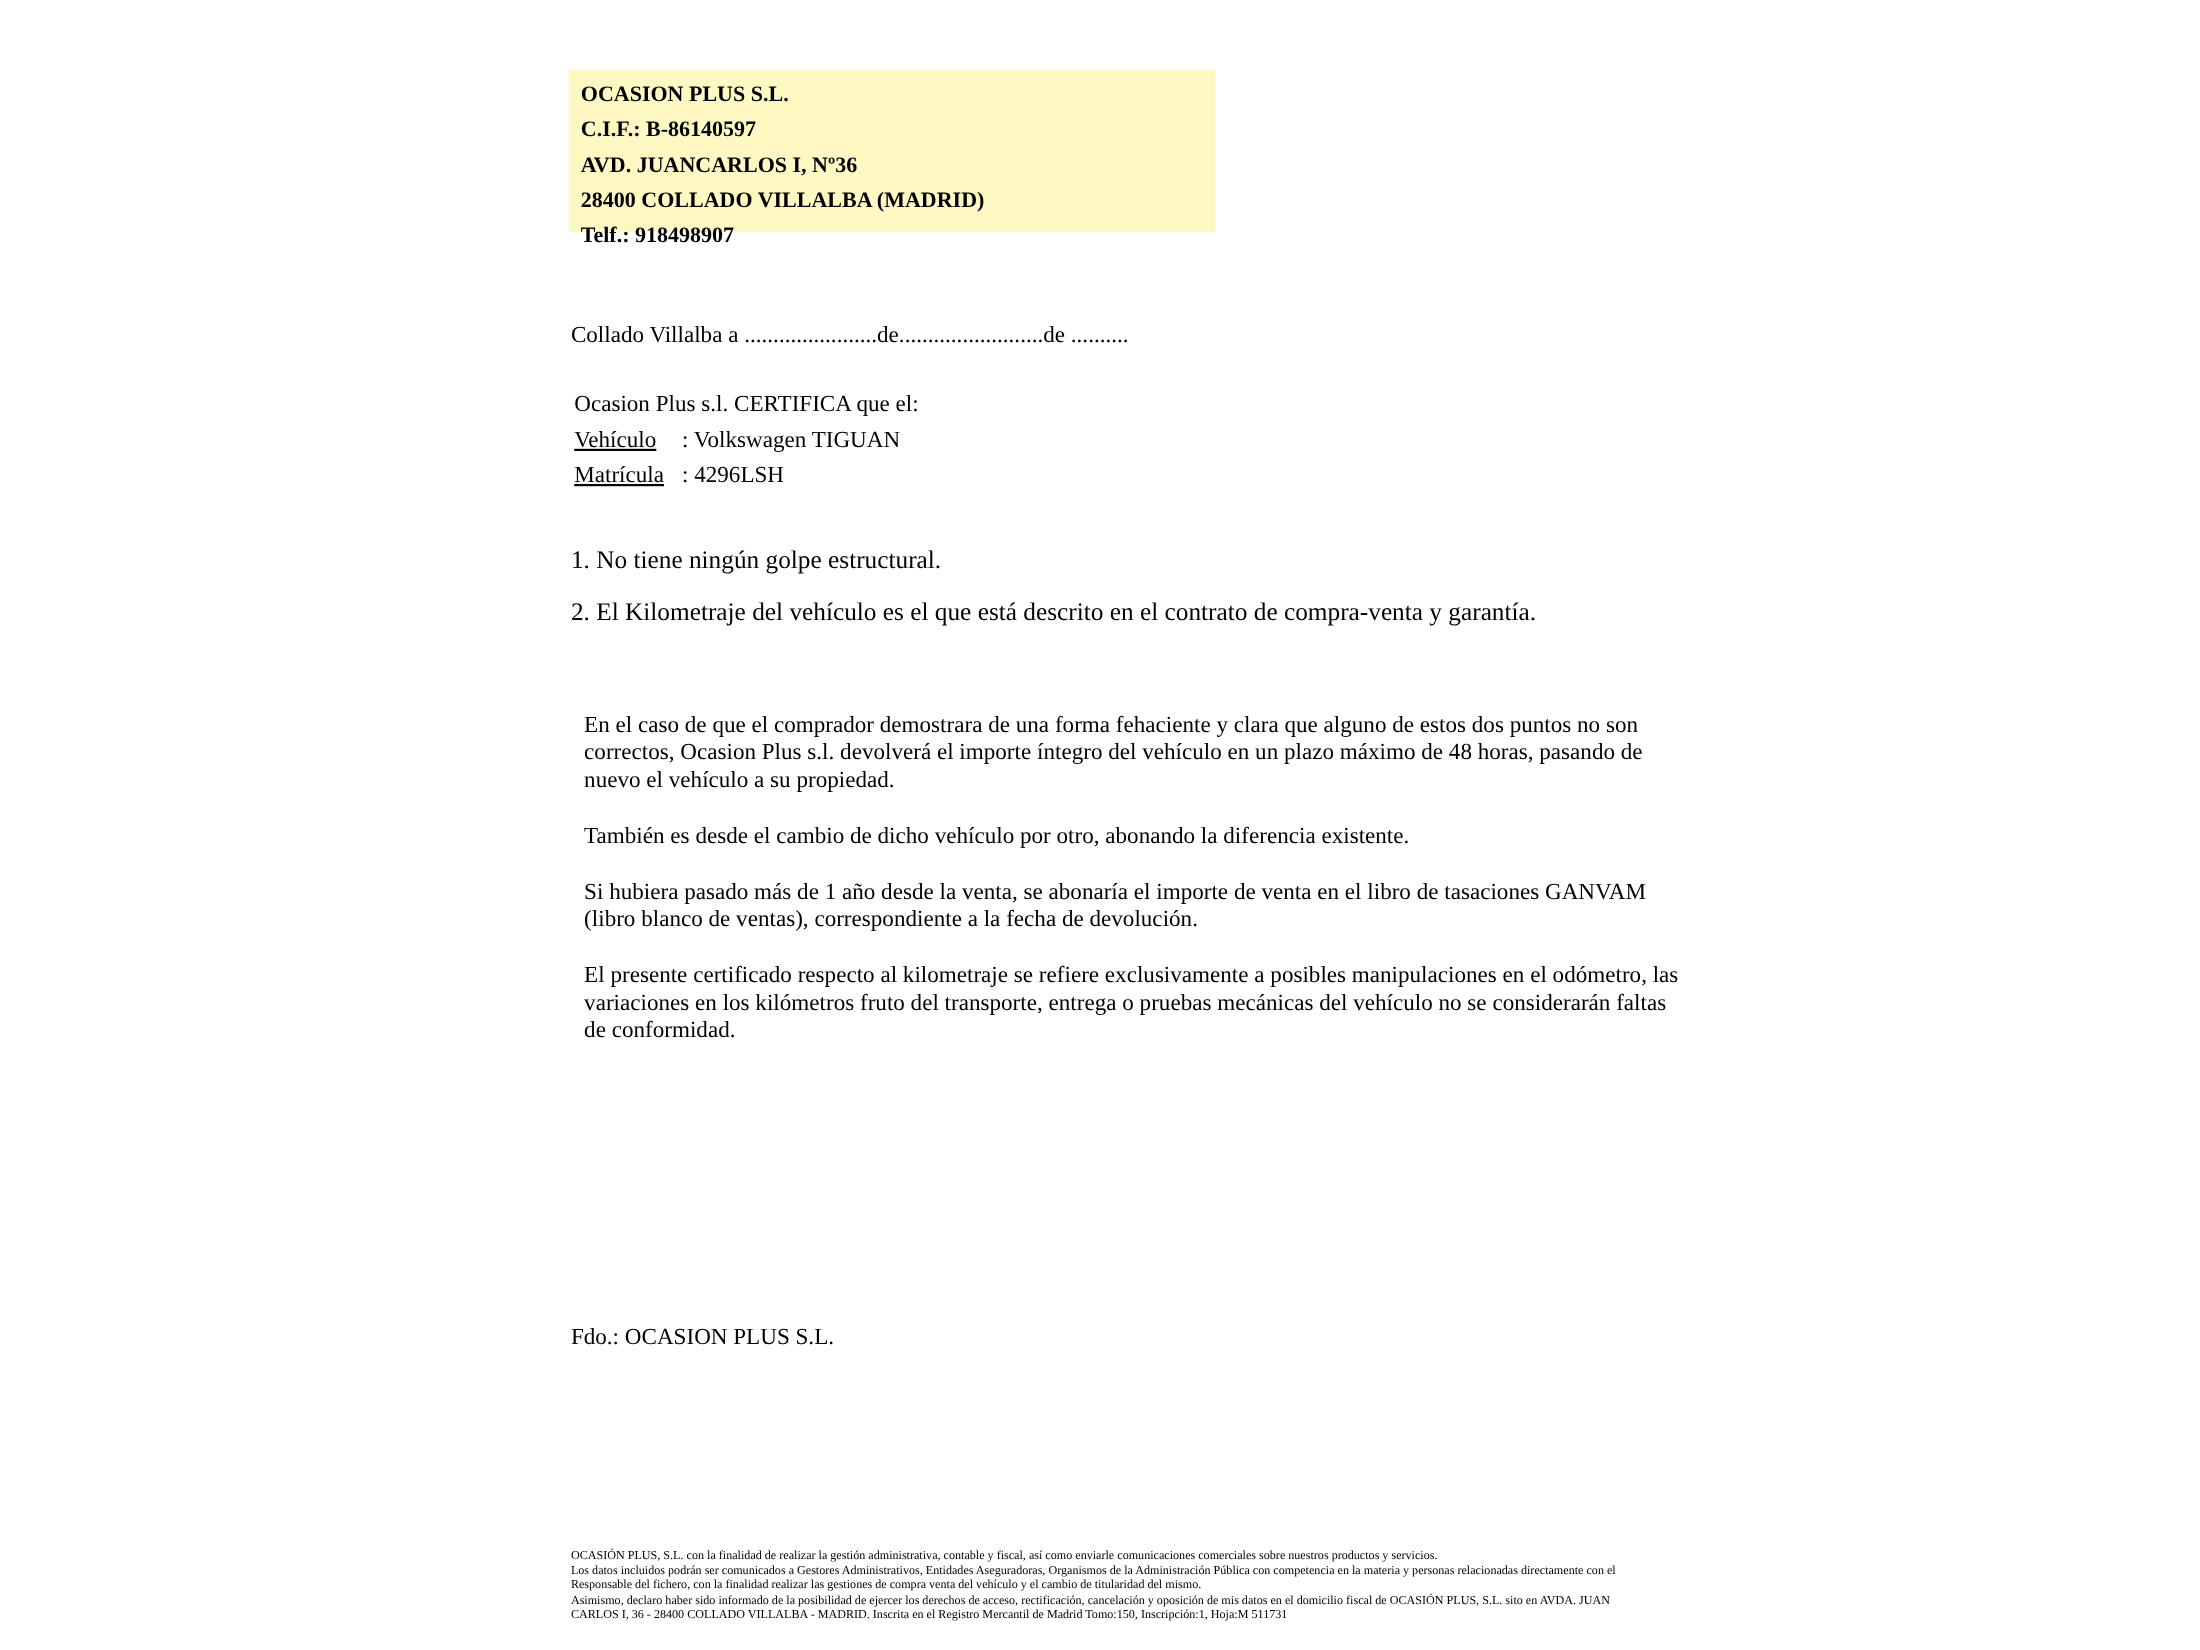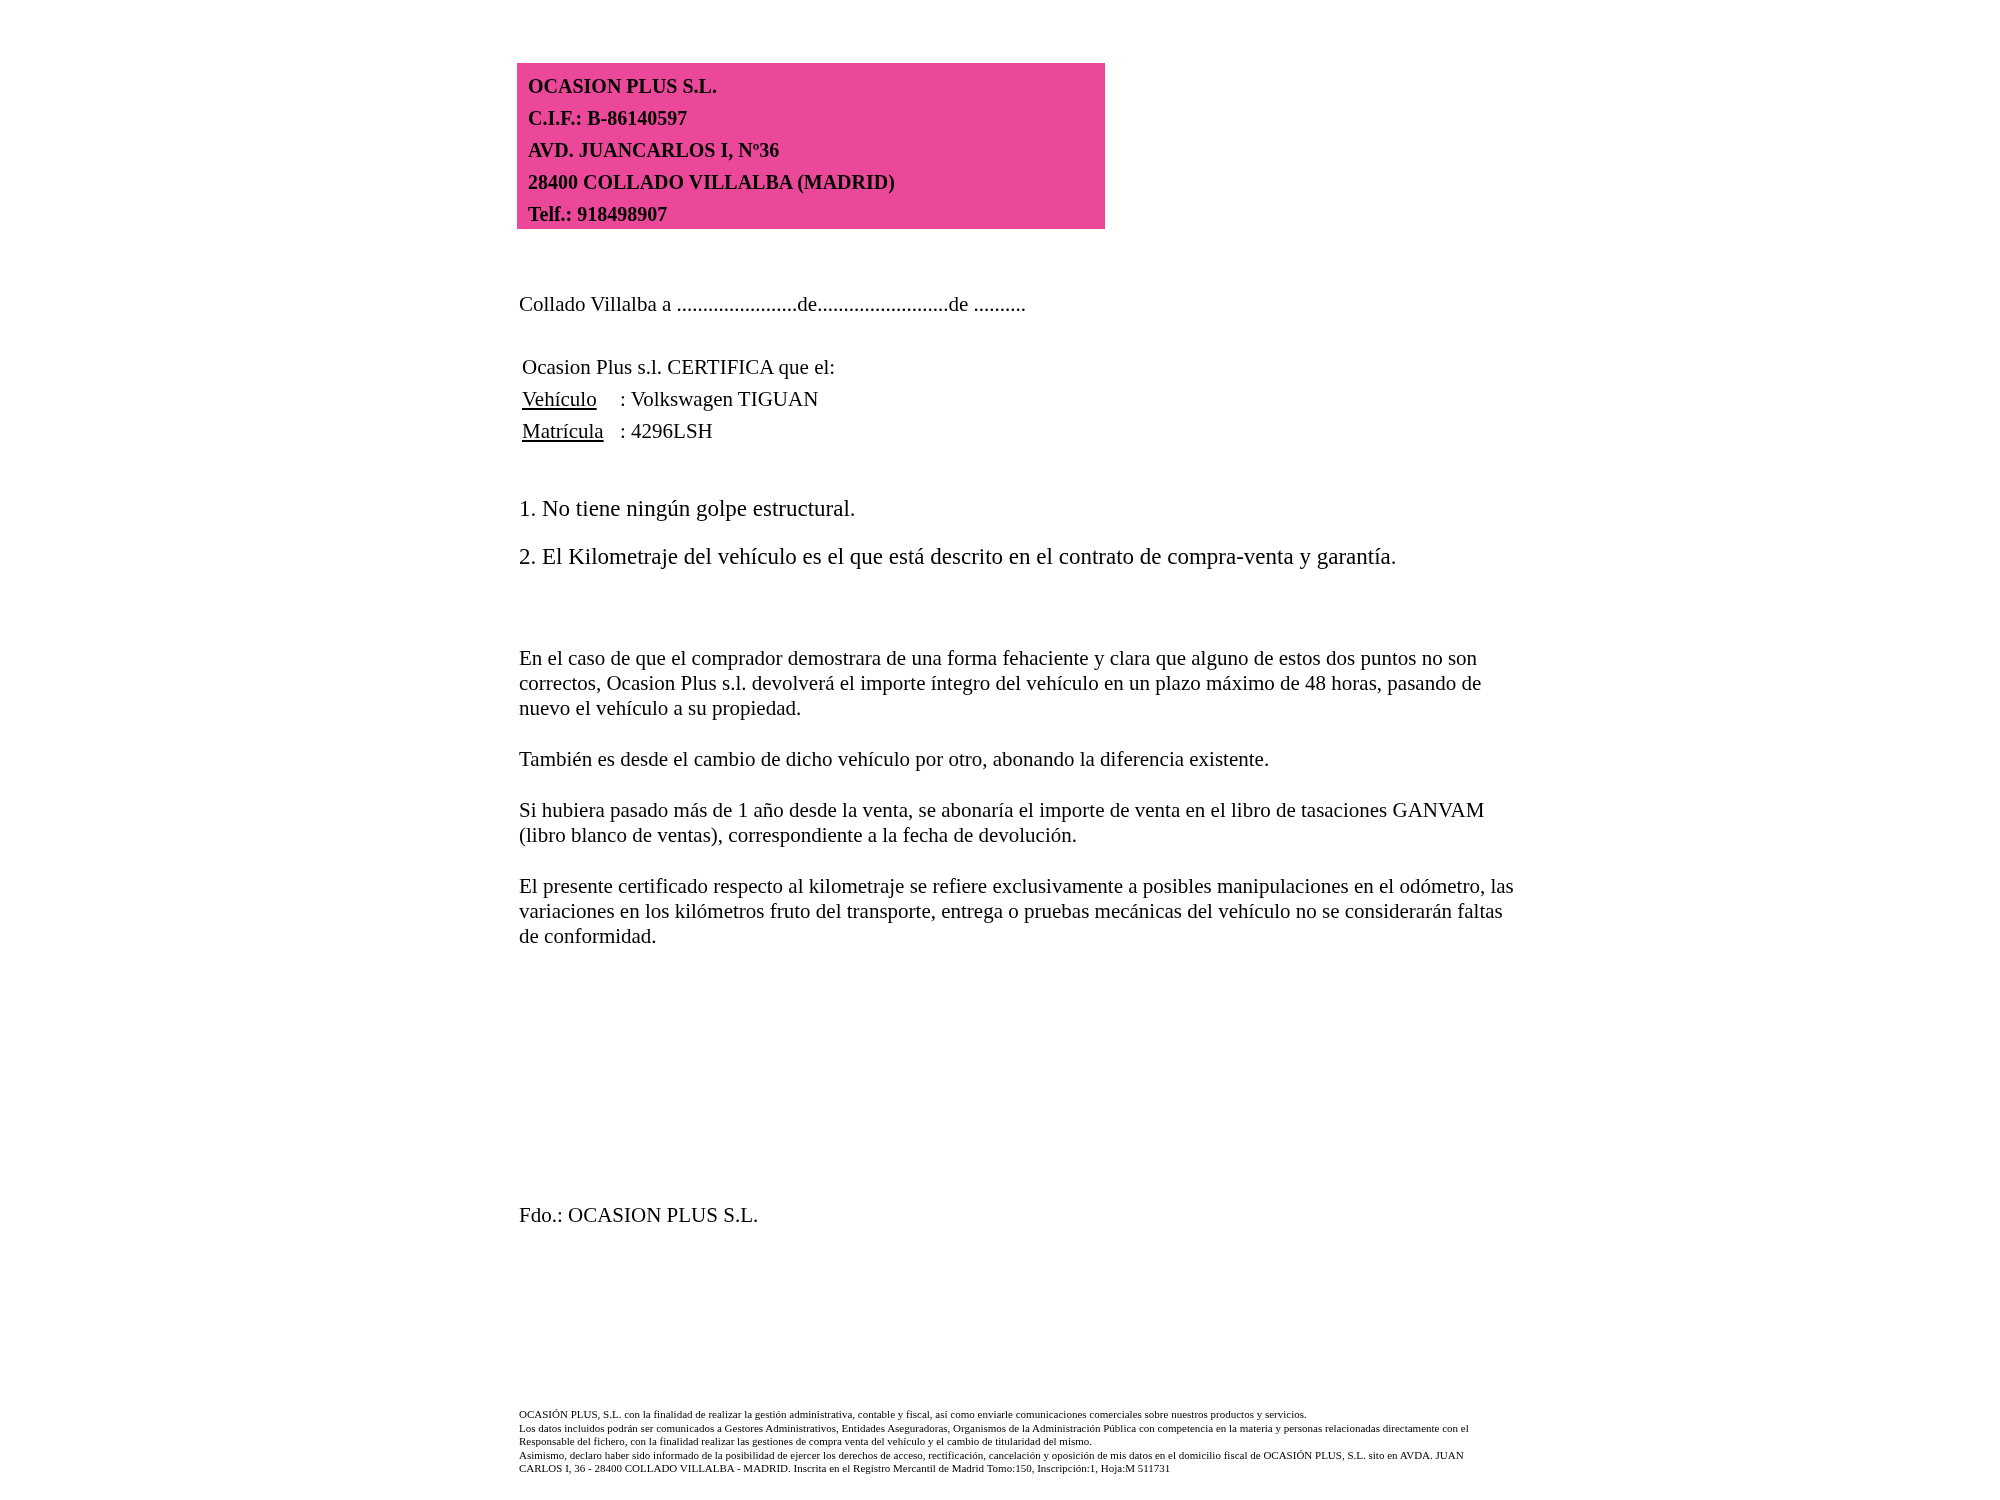--- a/index.html
+++ b/index.html
@@ -14,22 +14,22 @@
     background: #ffffff;
     font-family: "Liberation Serif", "DejaVu Serif", serif;
     color: #000000;
     overflow: hidden;
   }
   .header-box {
     position: absolute;
     left: 517px;
     top: 63px;
     width: 588px;
-    height: 166px;
-    background: #ec4899;
+    height: 148px;
+    background: #fef9c3;
     box-sizing: border-box;
     padding: 7px 8px 0 11px;
     font-weight: bold;
     font-size: 20px;
   }
   .header-box .line {
     line-height: 32px;
     white-space: nowrap;
   }
   .date-line {
@@ -63,21 +63,21 @@
     top: 496px;
     width: 1005px;
     font-size: 23px;
   }
   .points .point {
     line-height: 25px;
     margin: 0 0 23px 0;
   }
   .paragraphs {
     position: absolute;
-    left: 519px;
+    left: 531px;
     top: 646px;
     width: 1000px;
     font-size: 21px;
   }
   .paragraphs p {
     margin: 0 0 26px 0;
     line-height: 25px;
   }
   .signature {
     position: absolute;

